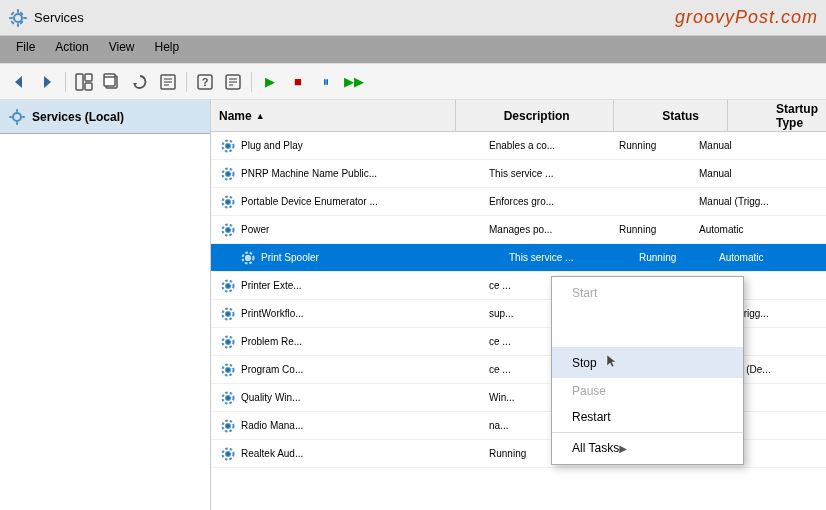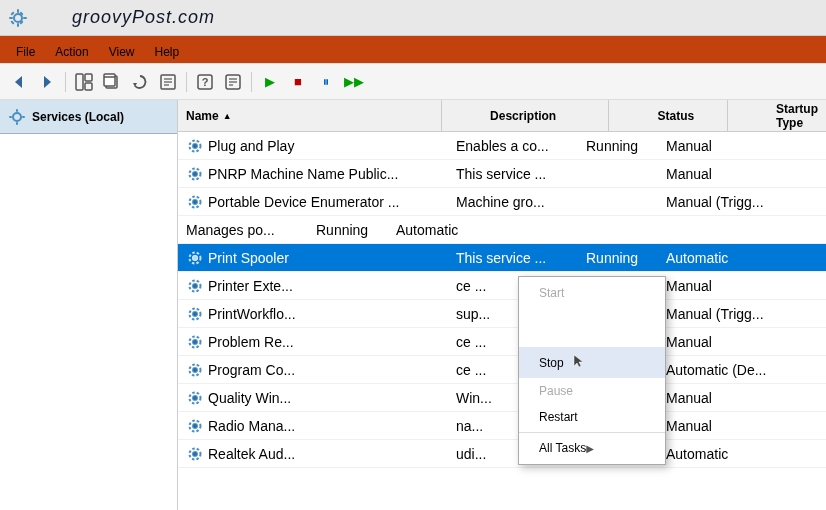--- a/index.html
+++ b/index.html
@@ -29,32 +29,32 @@
       display: flex; align-items: center; justify-content: center;
     }
     .title-bar-text {
       font-size: 13px;
       font-weight: 400;
       color: #000;
       flex: 1;
     }
     .watermark {
       font-size: 18px;
-      color: #0f172a;
+      color: #c2410c;
       font-style: italic;
       font-weight: 300;
       letter-spacing: 1px;
       margin-left: 38px;
     }
 
     
     .menu-bar {
       display: flex;
-      align-items: flex-end;
-      background: #c2410c;
+      align-items: flex-start;
+      background: #a3a3a3;
       border-bottom: 1px solid #ddd;
       padding: 0 6px;
       height: 28px;
     }
     .menu-item {
       padding: 4px 10px;
       font-size: 12px;
       color: #000;
       cursor: pointer;
     }
@@ -87,21 +87,21 @@
     }
 
     
     .main-layout {
       display: flex;
       height: calc(510px - 36px - 28px - 36px);
     }
 
     
     .left-panel {
-      width: 178px;
+      width: 211px;
       background: #fff;
       border-right: 1px solid #ccc;
       display: flex;
       flex-direction: column;
     }
     .left-panel-header {
       display: flex;
       align-items: center;
       background: #d4e4f0;
       padding: 6px 8px;
@@ -150,45 +150,46 @@
     .table-row {
       display: flex;
       align-items: center;
       height: 28px;
       border-bottom: 1px solid #f0f0f0;
       cursor: pointer;
     }
     .table-row.selected {
       background: #0078d7;
       color: #fff;
+      padding-left: 20px;
     }
     .table-row.selected .td { color: #fff; }
     .td {
       padding: 0 8px;
-      font-size: 14px;
+      font-size: 10px;
       color: #000;
       overflow: hidden;
       white-space: nowrap;
       text-overflow: ellipsis;
       display: flex;
       align-items: center;
     }
     .td-icon {
       width: 18px; height: 18px;
       margin-right: 4px;
       flex-shrink: 0;
       display: flex; align-items: center; justify-content: center;
     }
 
     
     .context-menu {
       position: absolute;
       top: 176px;
       left: 340px;
-      width: 148px;
+      width: 193px;
       background: #fff;
       border: 1px solid #aaa;
       box-shadow: 3px 3px 8px rgba(0,0,0,0.25);
       z-index: 100;
       padding: 3px 0;
     }
     .ctx-item {
       padding: 6px 20px;
       font-size: 12px;
       color: #000;
@@ -225,20 +226,21 @@
       <rect x="9" y="1" width="2" height="4" fill="#4a8fc0" rx="1"></rect>
       <rect x="9" y="15" width="2" height="4" fill="#4a8fc0" rx="1"></rect>
       <rect x="1" y="9" width="4" height="2" fill="#4a8fc0" rx="1"></rect>
       <rect x="15" y="9" width="4" height="2" fill="#4a8fc0" rx="1"></rect>
       <rect x="3.5" y="3.5" width="2" height="4" fill="#4a8fc0" rx="1" transform="rotate(45 4.5 5.5)"></rect>
       <rect x="12.5" y="12.5" width="2" height="4" fill="#4a8fc0" rx="1" transform="rotate(45 13.5 14.5)"></rect>
       <rect x="12.5" y="3.5" width="2" height="4" fill="#4a8fc0" rx="1" transform="rotate(-45 13.5 5.5)"></rect>
       <rect x="3.5" y="12.5" width="2" height="4" fill="#4a8fc0" rx="1" transform="rotate(-45 4.5 14.5)"></rect>
     </svg>
   </div>
+  <span class="title-bar-text">Services</span>
   <span class="watermark">groovyPost.com</span>
 </div>
 
 <div class="menu-bar">
   <div class="menu-item">File</div>
   <div class="menu-item">Action</div>
   <div class="menu-item">View</div>
   <div class="menu-item">Help</div>
 </div>
 
@@ -374,25 +376,35 @@
     <div class="td col-name">
       <span class="td-icon">
               <svg width="16" height="16" viewBox="0 0 16 16">
     <circle cx="8" cy="8" r="3" fill="#4a8fc0" opacity="0.9"></circle>
     <circle cx="8" cy="8" r="5.5" fill="none" stroke="#4a8fc0" stroke-width="2" stroke-dasharray="2.5 2"></circle>
     <circle cx="8" cy="8" r="2" fill="#2070b0"></circle>
   </svg>
             </span>
       <span>Portable Device Enumerator ...</span>
     </div>
-    <div class="td col-desc">Machine gro...</div>
+    <div class="td col-desc">Enforces gro...</div>
     <div class="td col-status"></div>
     <div class="td col-startup">Manual (Trigg...</div>
   </div>
         <div class="table-row">
+    <div class="td col-name">
+      <span class="td-icon">
+              <svg width="16" height="16" viewBox="0 0 16 16">
+    <circle cx="8" cy="8" r="3" fill="#4a8fc0" opacity="0.9"></circle>
+    <circle cx="8" cy="8" r="5.5" fill="none" stroke="#4a8fc0" stroke-width="2" stroke-dasharray="2.5 2"></circle>
+    <circle cx="8" cy="8" r="2" fill="#2070b0"></circle>
+  </svg>
+            </span>
+      <span>Power</span>
+    </div>
     <div class="td col-desc">Manages po...</div>
     <div class="td col-status">Running</div>
     <div class="td col-startup">Automatic</div>
   </div>
         <div class="table-row selected">
     <div class="td col-name">
       <span class="td-icon">
               <svg width="16" height="16" viewBox="0 0 16 16">
     <circle cx="8" cy="8" r="3" fill="#fff" opacity="0.9"></circle>
     <circle cx="8" cy="8" r="5.5" fill="none" stroke="#cde" stroke-width="2" stroke-dasharray="2.5 2"></circle>
@@ -499,21 +511,20 @@
     <div class="td col-name">
       <span class="td-icon">
               <svg width="16" height="16" viewBox="0 0 16 16">
     <circle cx="8" cy="8" r="3" fill="#4a8fc0" opacity="0.9"></circle>
     <circle cx="8" cy="8" r="5.5" fill="none" stroke="#4a8fc0" stroke-width="2" stroke-dasharray="2.5 2"></circle>
     <circle cx="8" cy="8" r="2" fill="#2070b0"></circle>
   </svg>
             </span>
       <span>Realtek Aud...</span>
     </div>
-    <div class="td col-desc">udi...</div>
     <div class="td col-status">Running</div>
     <div class="td col-startup">Automatic</div>
   </div>
       </div>
 
     <div class="context-menu">
       <div class="ctx-item disabled">
         <span>Start</span>
       </div>
       <div class="ctx-item highlighted" style="background:#e0e8f5;">

